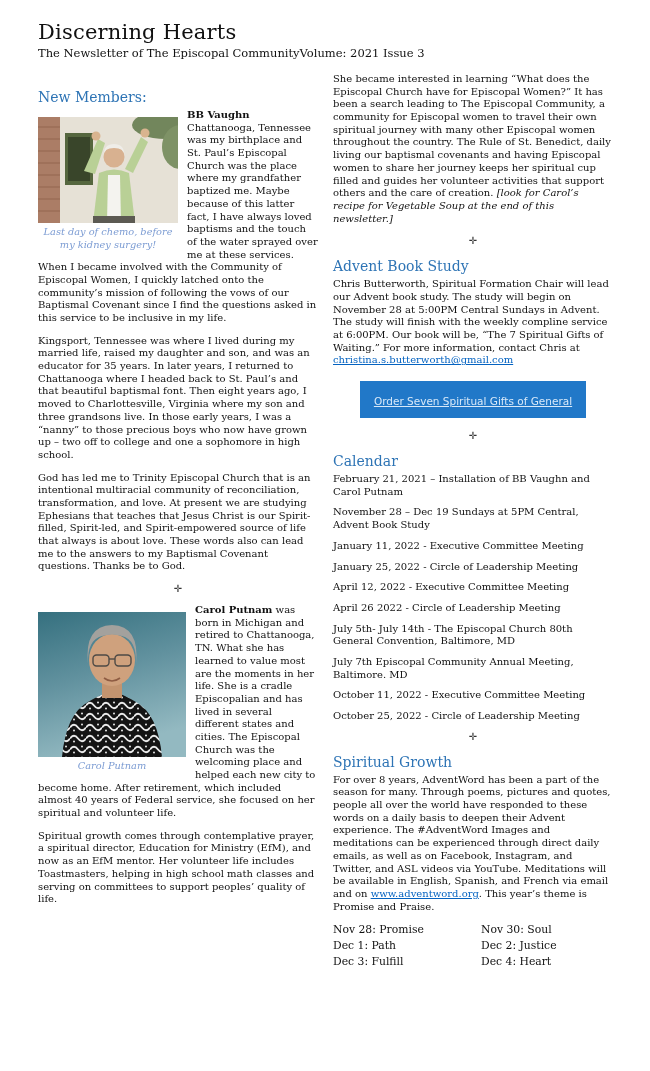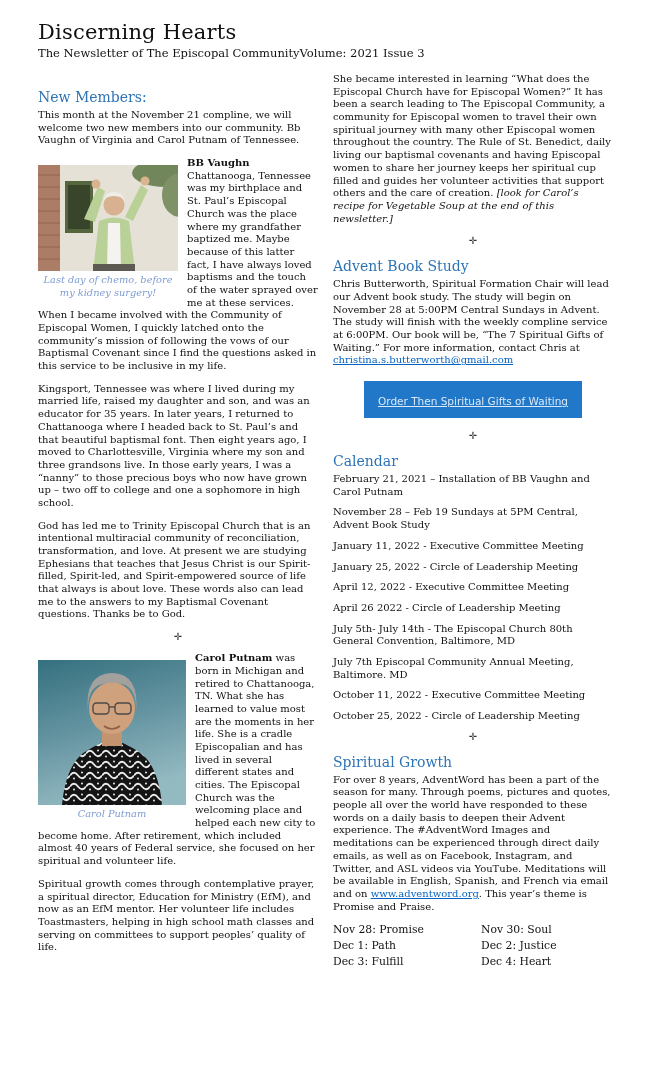--- a/index.html
+++ b/index.html
@@ -51,21 +51,20 @@
 
   <div class="masthead">
     <div class="title">Discerning Hearts</div>
     <div class="subtitle">The Newsletter of The Episcopal CommunityVolume: 2021 Issue 3</div>
   </div>
 
   <div class="columns">
 
     <div class="col">
       <div class="h2 first">New Members:</div>
-      <p class="body">This month at the November 21 compline, we will welcome two new members into our community.  Bb Vaughn of Virginia and Carol Putnam of Tennessee.</p>
 
       <div class="clearfix">
         <figure class="photo-fig fig-bb">
           <div class="photo">
             <svg viewBox="0 0 140 106" width="140" height="106" xmlns="http://www.w3.org/2000/svg">
               <rect width="140" height="106" fill="#e6e1d6"></rect>
               <rect x="0" width="22" height="106" fill="#ab7d66"></rect>
               <g stroke="#93664f" stroke-width="1">
                 <line x1="0" y1="10" x2="22" y2="10"></line>
                   <line x1="0" y1="22" x2="22" y2="22"></line>
@@ -149,30 +148,30 @@
       <p class="body"><span>She became interested in learning “What does the Episcopal Church have for Episcopal Women?”  It has been a search leading to The Episcopal Community, a community for Episcopal women to travel their own spiritual journey with many other Episcopal women throughout the country.  The Rule of St. Benedict, daily living our baptismal covenants and having Episcopal women to share her journey keeps her spiritual cup filled and guides her volunteer activities that support others and the care of creation. </span><i class="note">[look for Carol’s recipe for Vegetable Soup at the end of this newsletter.]</i></p>
 
       <div class="divider">
         <span>✛</span>
       </div>
 
       <div class="h2">Advent Book Study</div>
       <p class="body"><span>Chris Butterworth, Spiritual Formation Chair will lead our Advent book study. The study will begin on November 28 at 5:00PM Central Sundays in Advent.  The study will finish with the weekly compline service at 6:00PM.  Our book will be, “The 7 Spiritual Gifts of Waiting.”  For more information, contact Chris at </span><a class="link">christina.s.butterworth@gmail.com</a></p>
 
       <div class="btn-row">
-        <a class="order-btn"><span class="lbl">Order Then Spiritual Gifts of Waiting</span></a>
+        <a class="order-btn"><span class="lbl">Order Seven Spiritual Gifts of General</span></a>
       </div>
 
       <div class="divider">
         <span>✛</span>
       </div>
 
       <div class="h2">Calendar</div>
       <p class="body cal">February 21, 2021 – Installation of BB Vaughn and Carol Putnam</p>
-      <p class="body cal">November 28 – Feb 19 Sundays at 5PM Central, Advent Book Study</p>
+      <p class="body cal">November 28 – Dec 19 Sundays at 5PM Central, Advent Book Study</p>
       <p class="body cal">January 11, 2022 - Executive Committee Meeting</p>
       <p class="body cal">January 25, 2022 - Circle of Leadership Meeting</p>
       <p class="body cal">April 12, 2022 - Executive Committee Meeting</p>
       <p class="body cal">April 26 2022 - Circle of Leadership Meeting</p>
       <p class="body cal">July 5th- July 14th - The Episcopal Church 80th General Convention, Baltimore, MD</p>
       <p class="body cal">July 7th Episcopal Community Annual Meeting, Baltimore. MD</p>
       <p class="body cal">October 11, 2022 - Executive Committee Meeting</p>
       <p class="body cal">October 25, 2022 - Circle of Leadership Meeting</p>
 
       <div class="divider">

